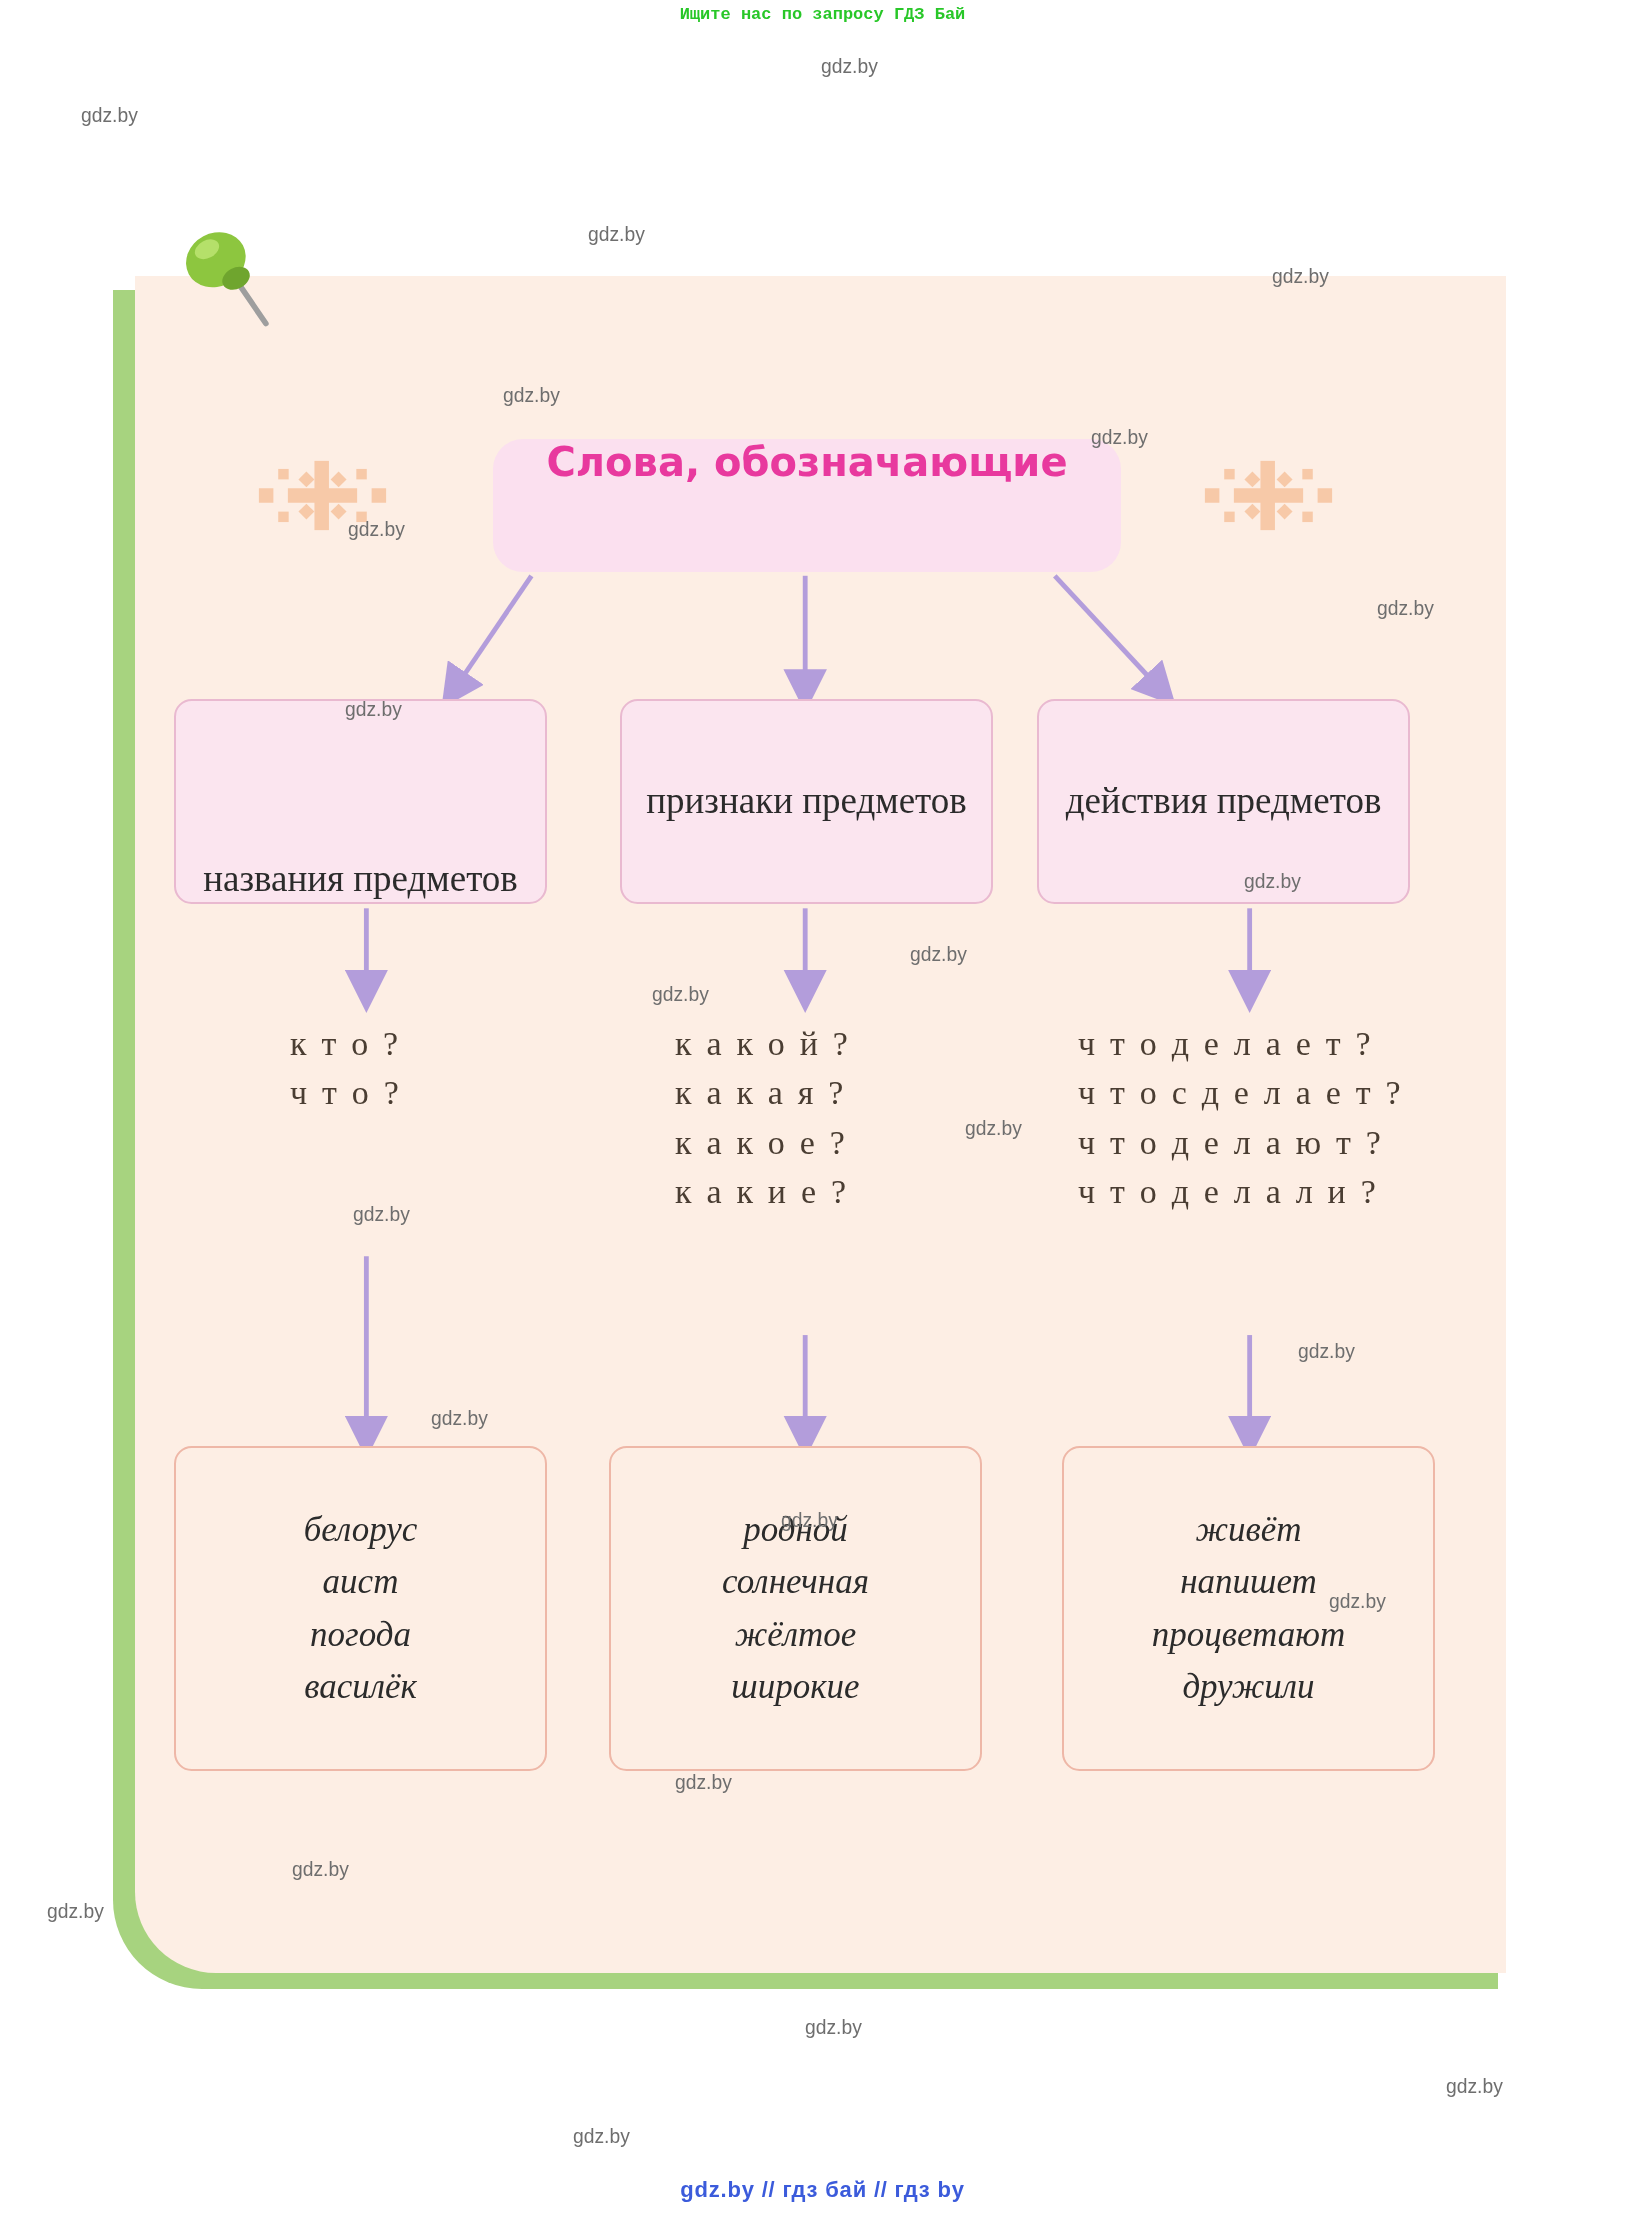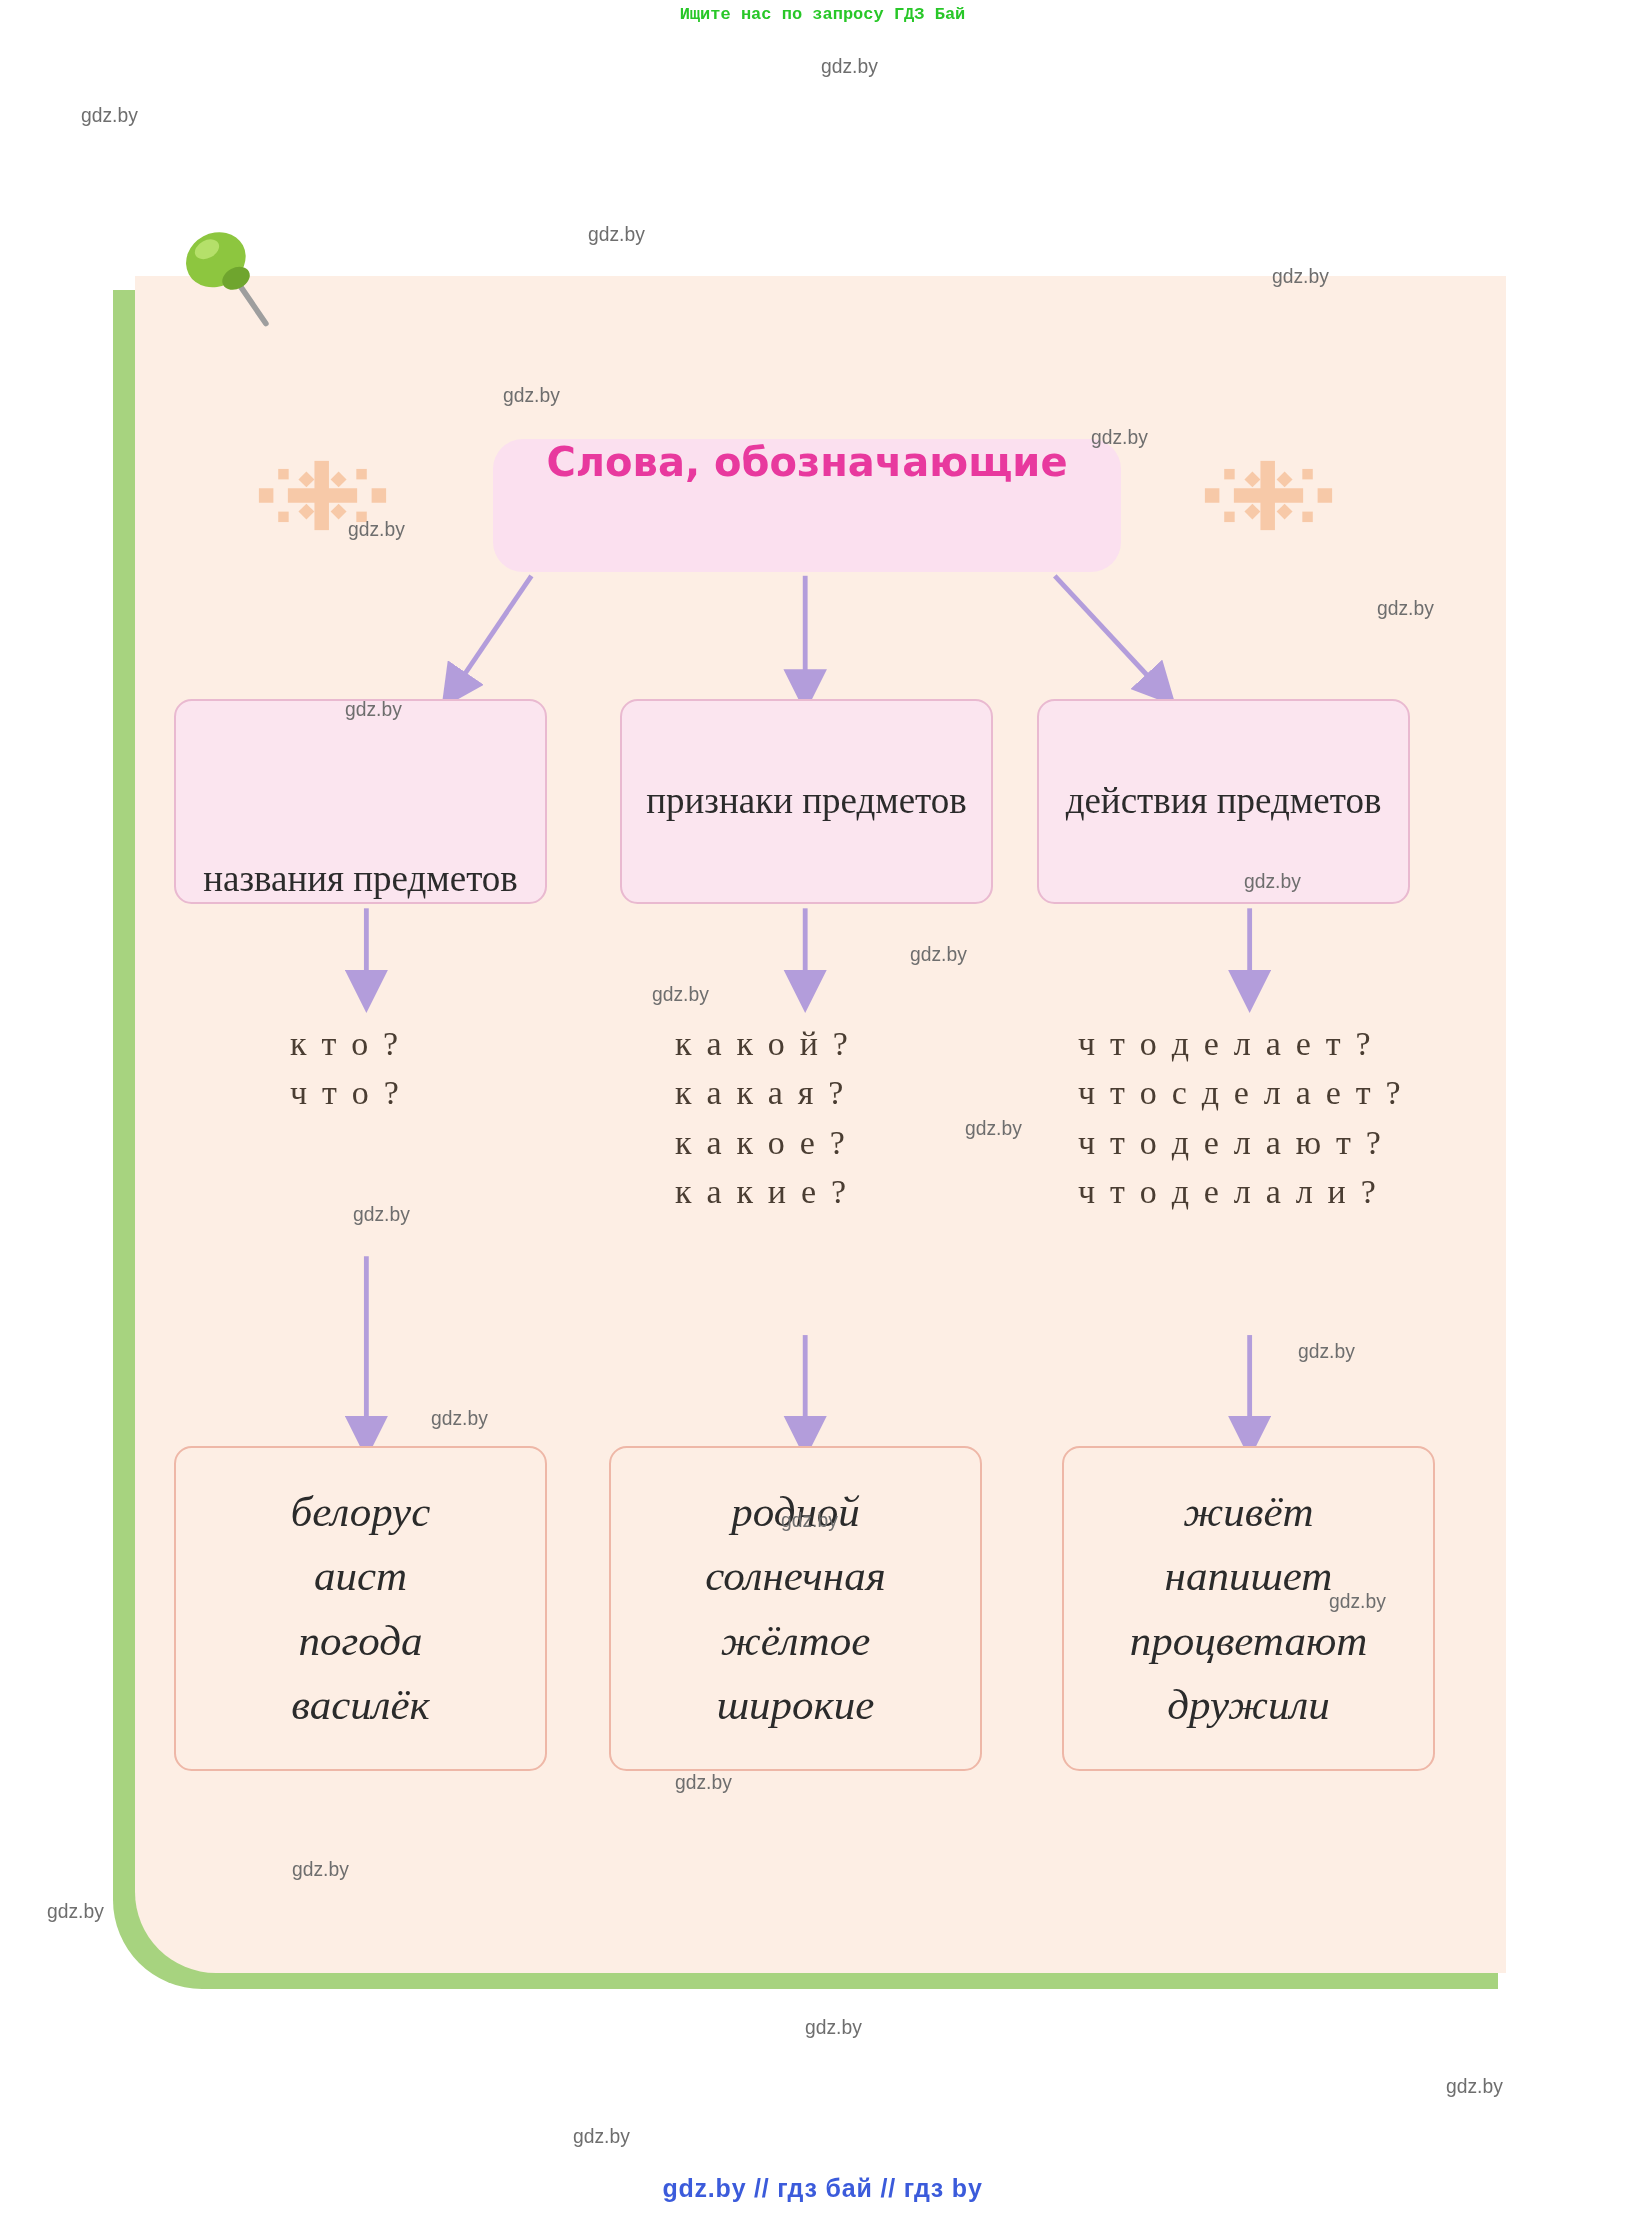--- a/index.html
+++ b/index.html
@@ -39,21 +39,21 @@
   }
 
   
   .bottom-links {
     position: absolute;
     bottom: 13px;
     left: 0;
     width: 100%;
     text-align: center;
     color: #3b5bdb;
-    font-size: 25px;
+    font-size: 22px;
     font-weight: bold;
     letter-spacing: 0.8px;
   }
 
   
   .green-shadow {
     position: absolute;
     left: 113px;
     top: 290px;
     width: 1385px;
@@ -158,21 +158,21 @@
     height: 321px;
     background: #fdeee4;
     border: 2.4px solid #eeb7a7;
     border-radius: 17.7px;
     display: flex;
     align-items: center;
     justify-content: center;
   }
   .ex-box .ex-text {
     color: #2b2b2b;
-    font-size: 43px;
+    font-size: 35px;
     line-height: 1.5;
     font-style: italic;
     text-align: center;
     font-family: "Liberation Serif", serif;
     white-space: pre-line;
   }
   .ex-1 { left: 174px; }
   .ex-2 { left: 609px; }
   .ex-3 { left: 1062px; }
 

